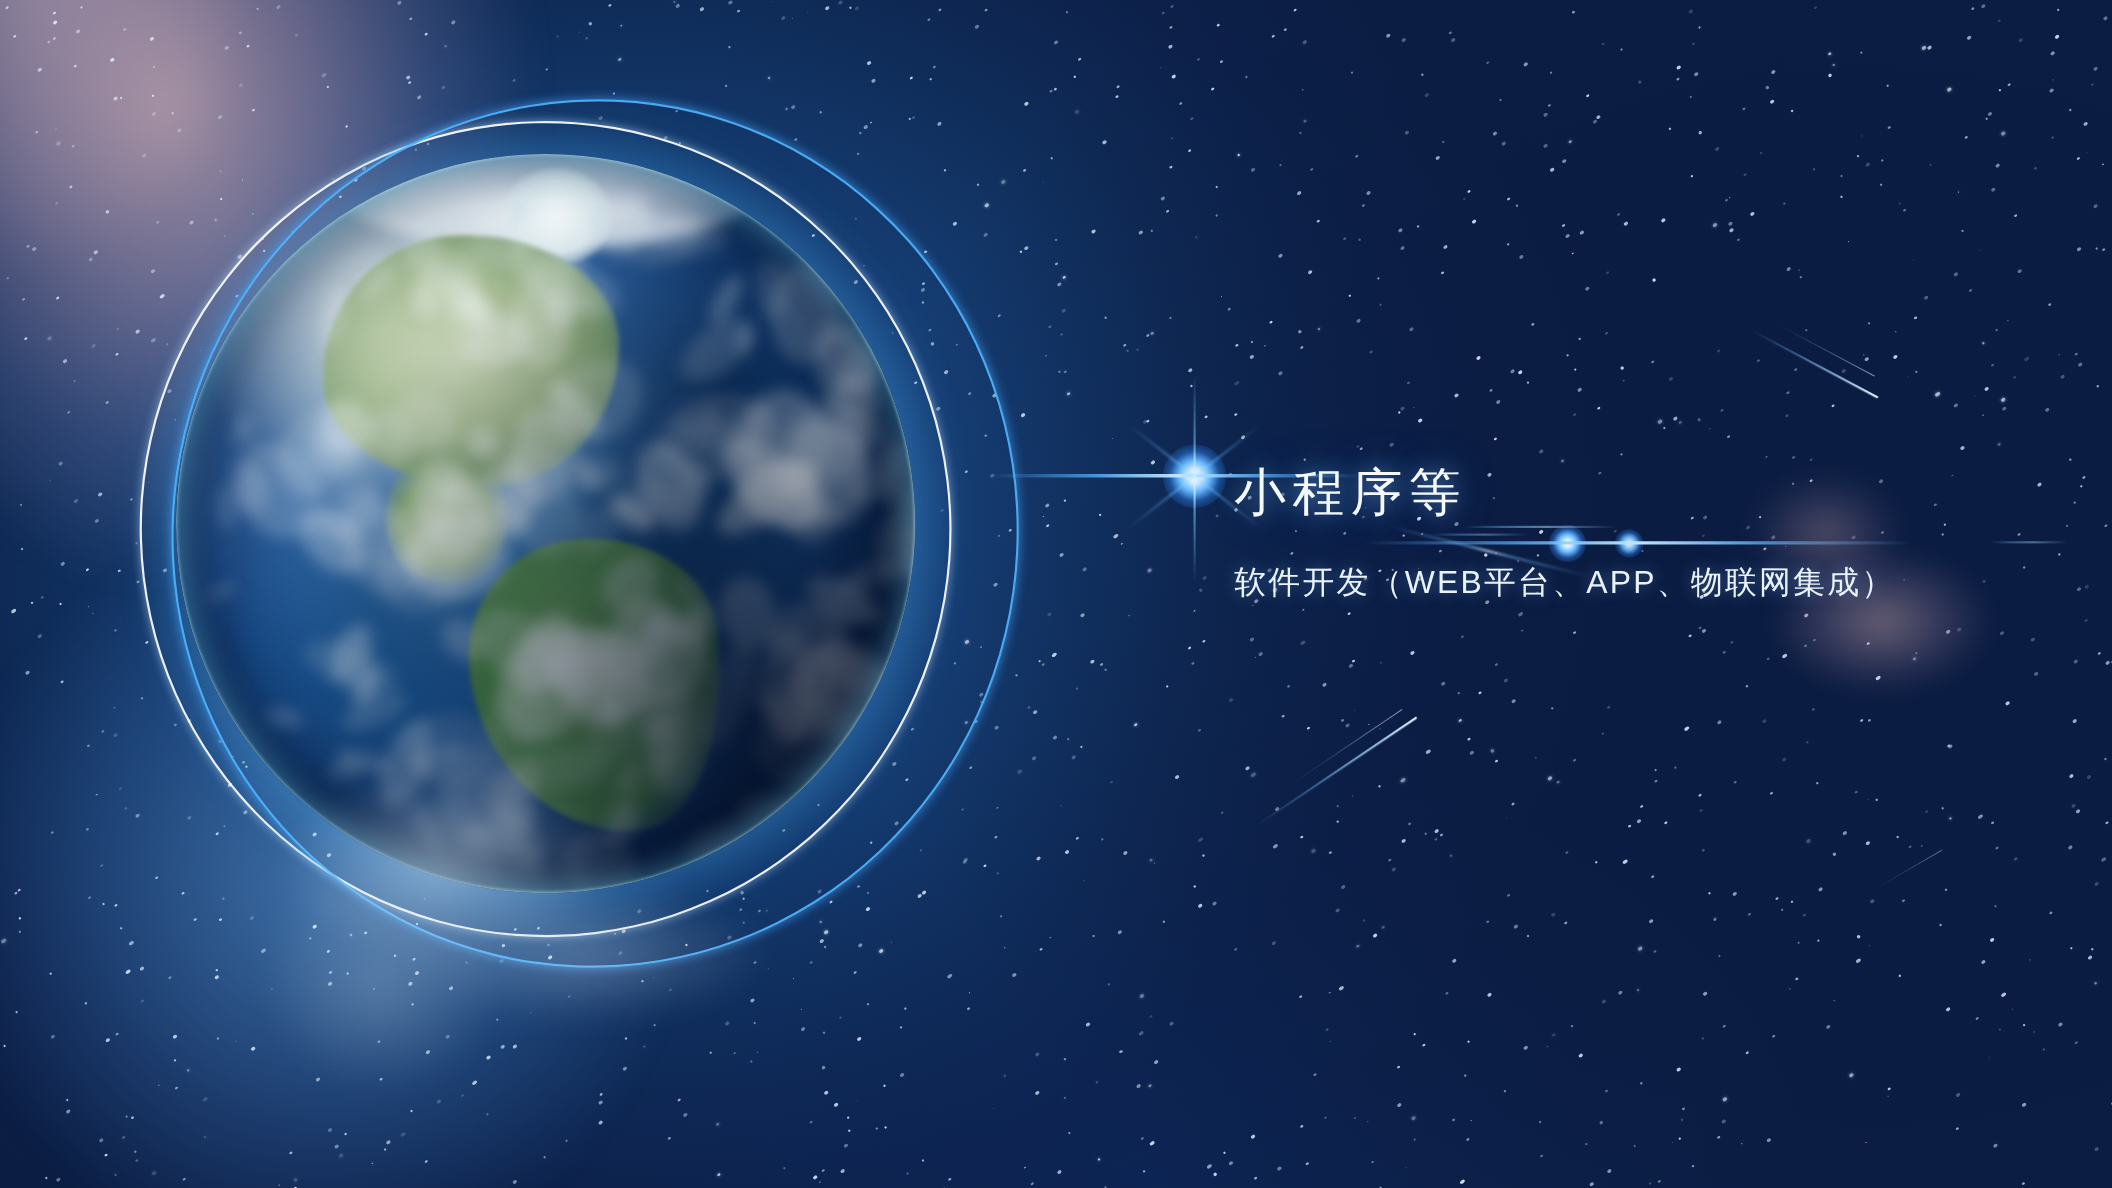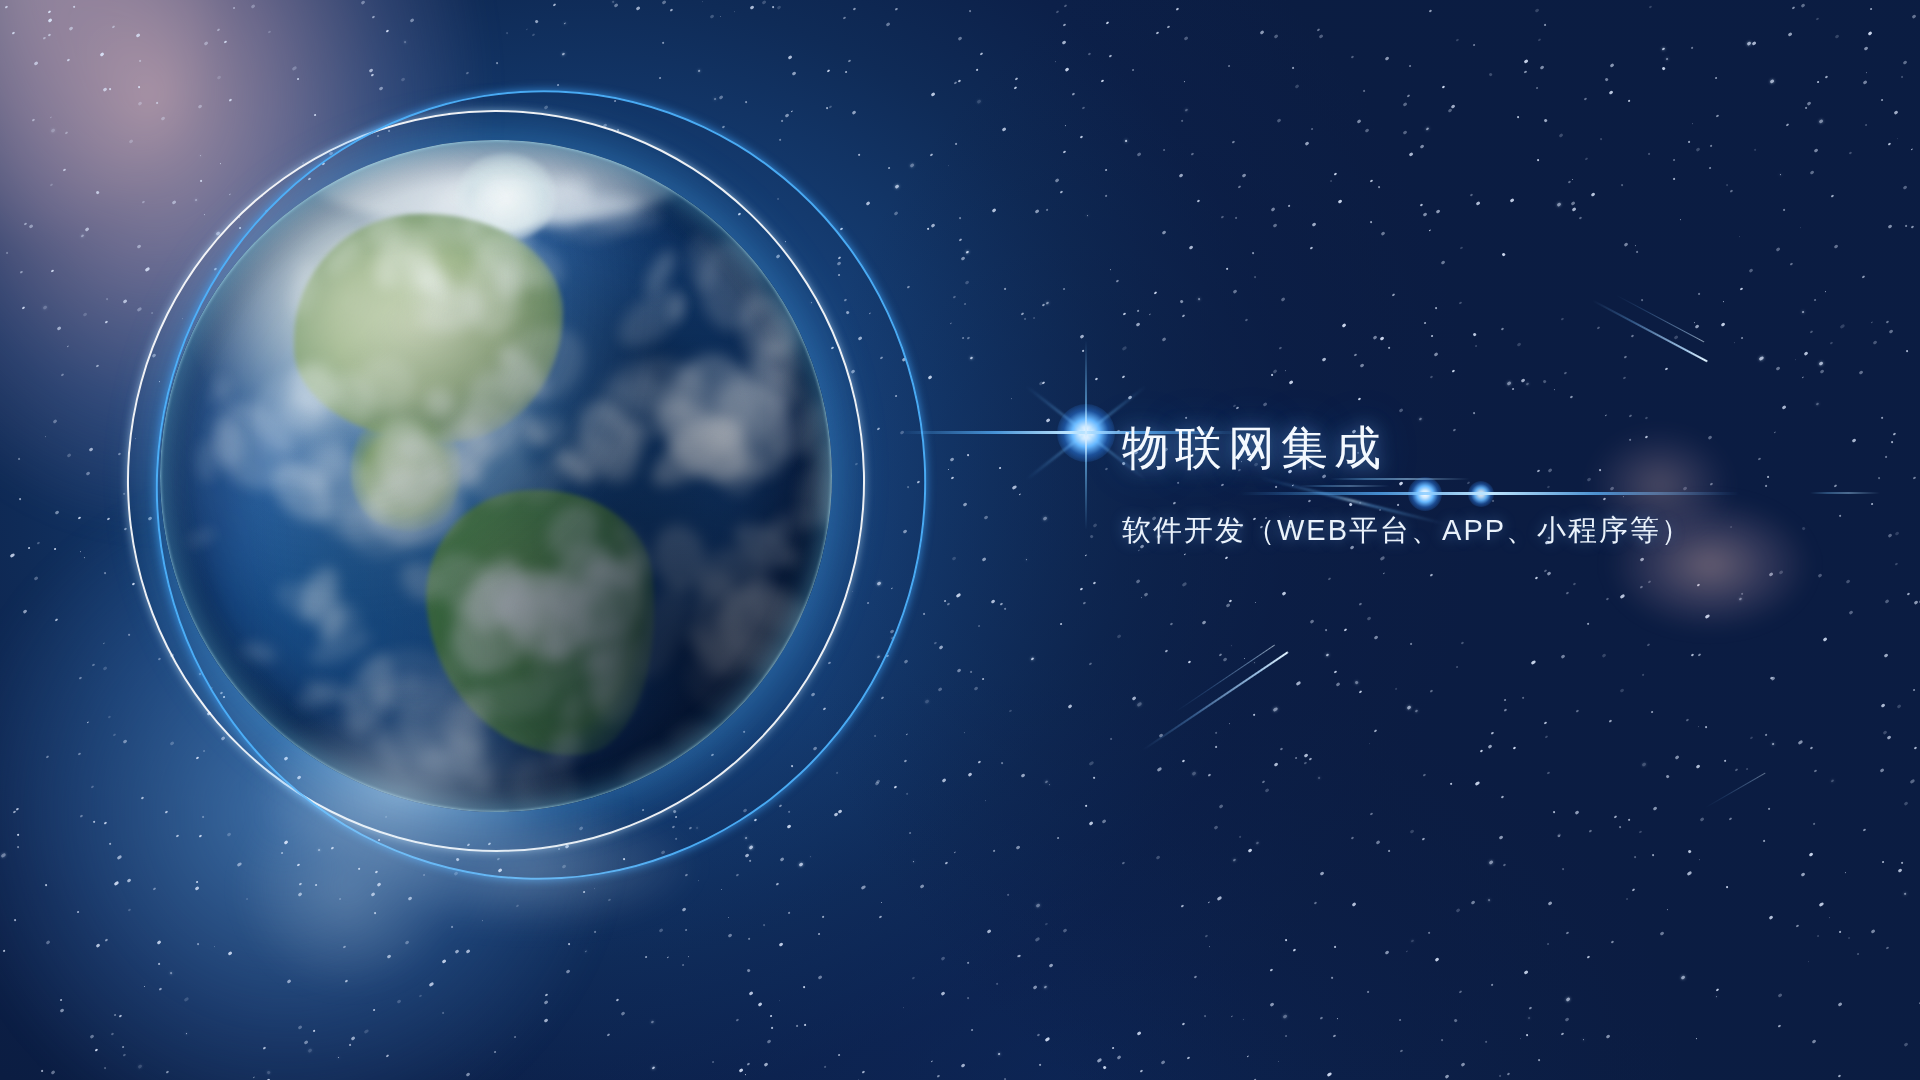--- a/index.html
+++ b/index.html
@@ -1605,17 +1605,17 @@
   <div class="flare-warm" style="left:1610px;top:500px;width:200px;height:130px;"></div>
   <div class="flare-warm" style="left:1590px;top:430px;width:140px;height:110px;opacity:.7;"></div>
 
   <div class="meteor" style="left:1585px;top:330px;width:130px;transform:rotate(28deg);"></div>
   <div class="meteor thin" style="left:1610px;top:318px;width:100px;transform:rotate(28deg);"></div>
   <div class="meteor" style="left:1128px;top:700px;width:175px;transform:rotate(-34deg);"></div>
   <div class="meteor thin" style="left:1165px;top:678px;width:120px;transform:rotate(-34deg);"></div>
   <div class="meteor thin" style="left:1700px;top:790px;width:70px;transform:rotate(-30deg);opacity:.4;"></div>
 
   <div class="copy">
-    <div class="title">物联网集成</div>
-    <div class="sub sub1">软件开发（WEB平台、APP、小程序等）</div>
+    <div class="title">小程序等</div>
+    <div class="sub sub1">软件开发（WEB平台、APP、物联网集成）</div>
   </div>
 
 </div>
 
 </body></html>

